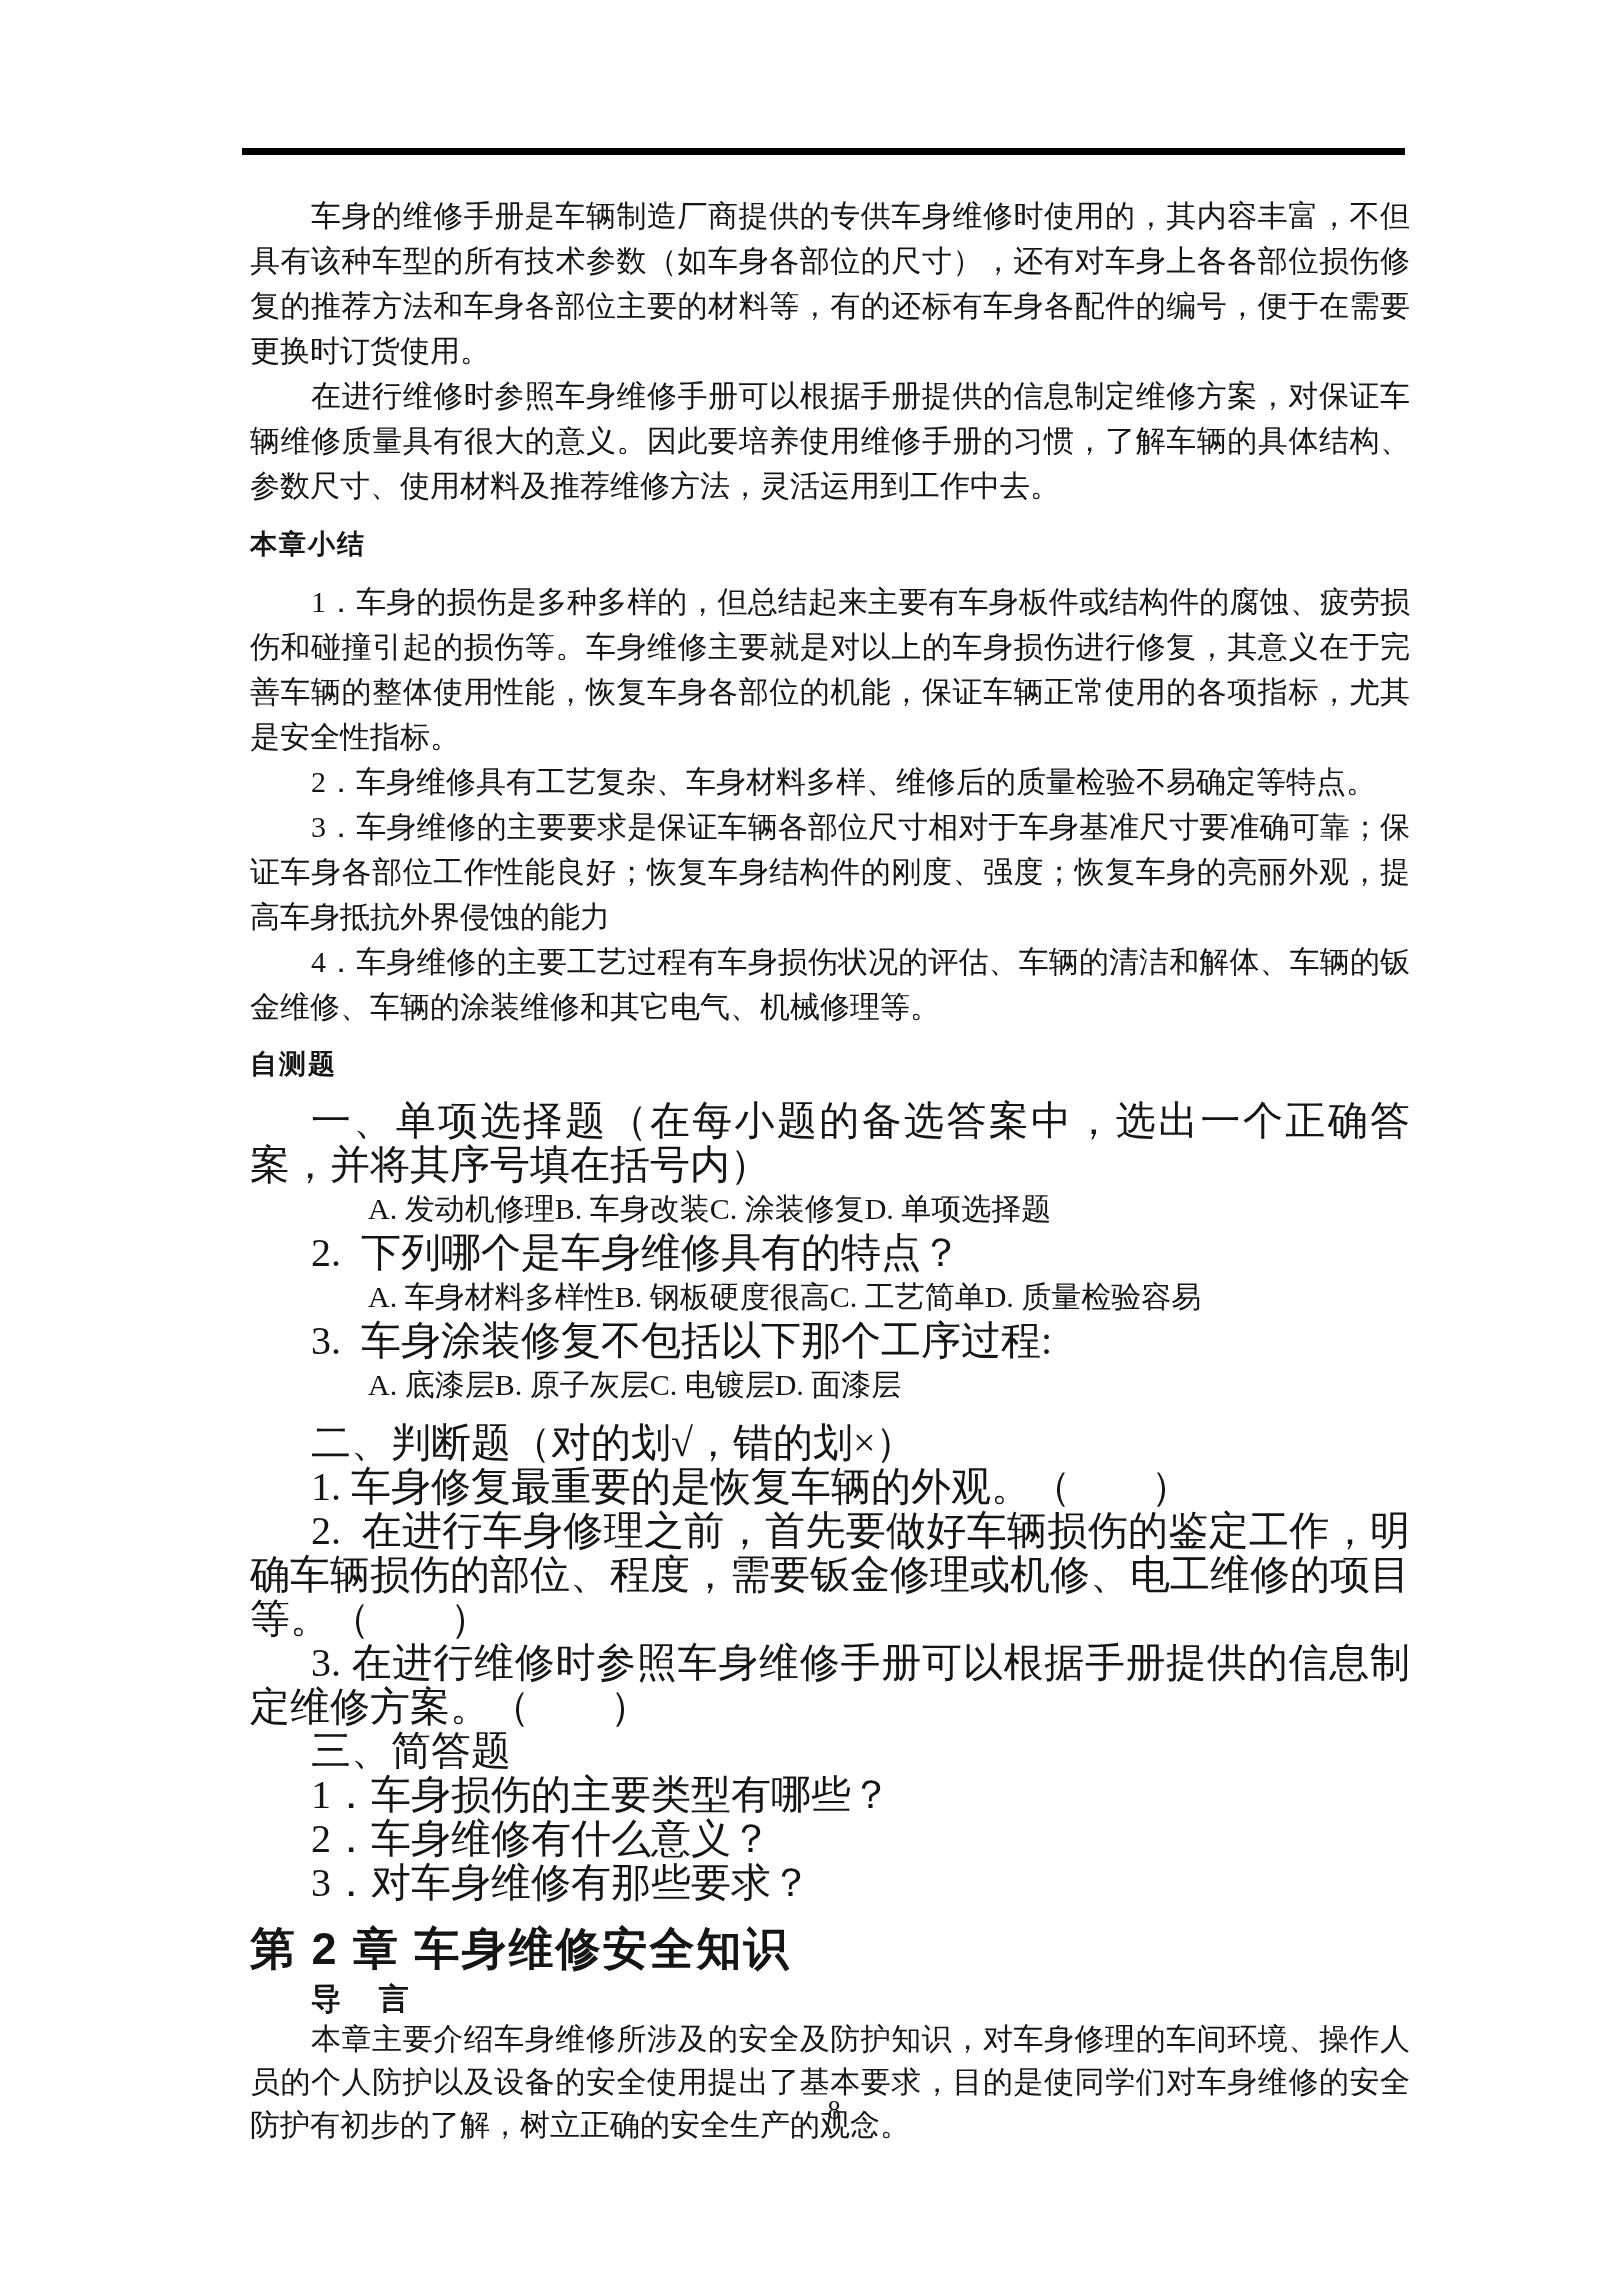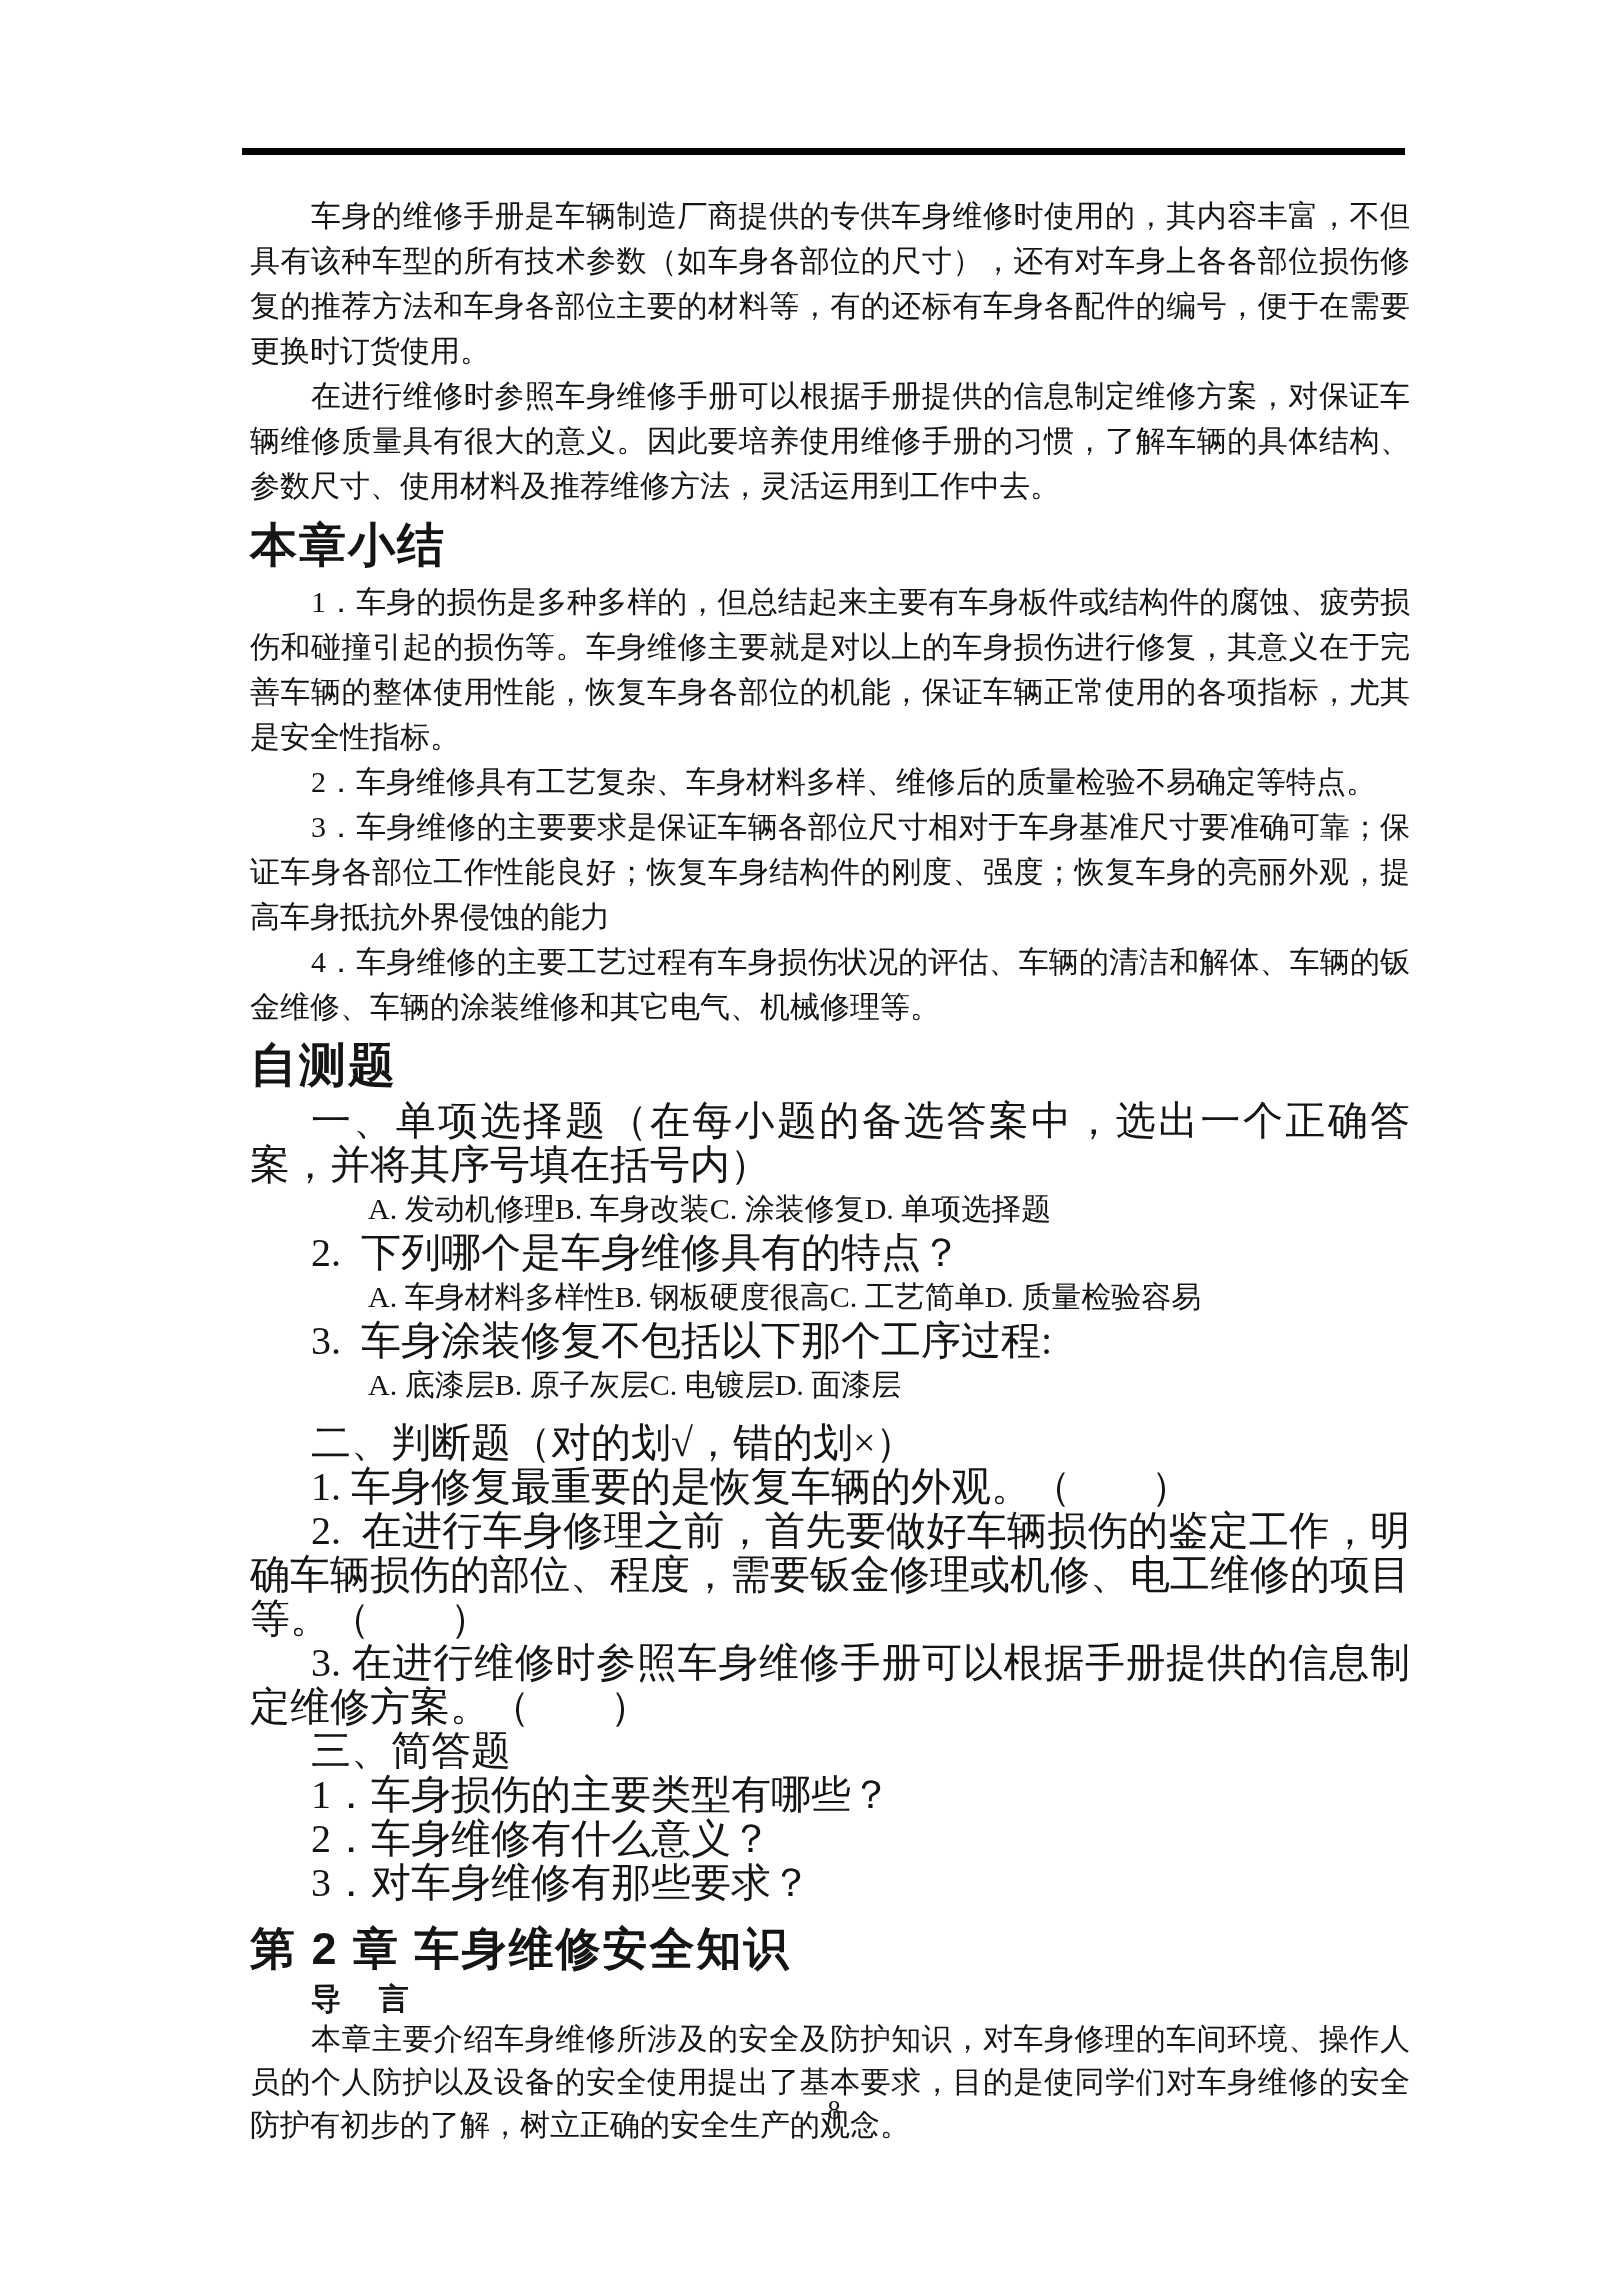--- a/index.html
+++ b/index.html
@@ -23,21 +23,21 @@
     font-size:30px;line-height:45px;
     text-indent:61px;
     text-align:justify;
     white-space:pre-wrap;
   }
   .p-first{margin-top:35px;}
   .sec-heading{
     margin:7.8px 0 5.9px 0;
     font-family:"Liberation Sans","DejaVu Sans",sans-serif;
     font-weight:bold;
-    font-size:47px;line-height:57px;
+    font-size:27px;line-height:57px;
     letter-spacing:2px;
     text-indent:0;
   }
   .quiz{font-size:30px;}
   .qline{
     margin:0;
     font-size:40px;line-height:44px;
     text-indent:61px;
     text-align:justify;
     white-space:pre-wrap;

